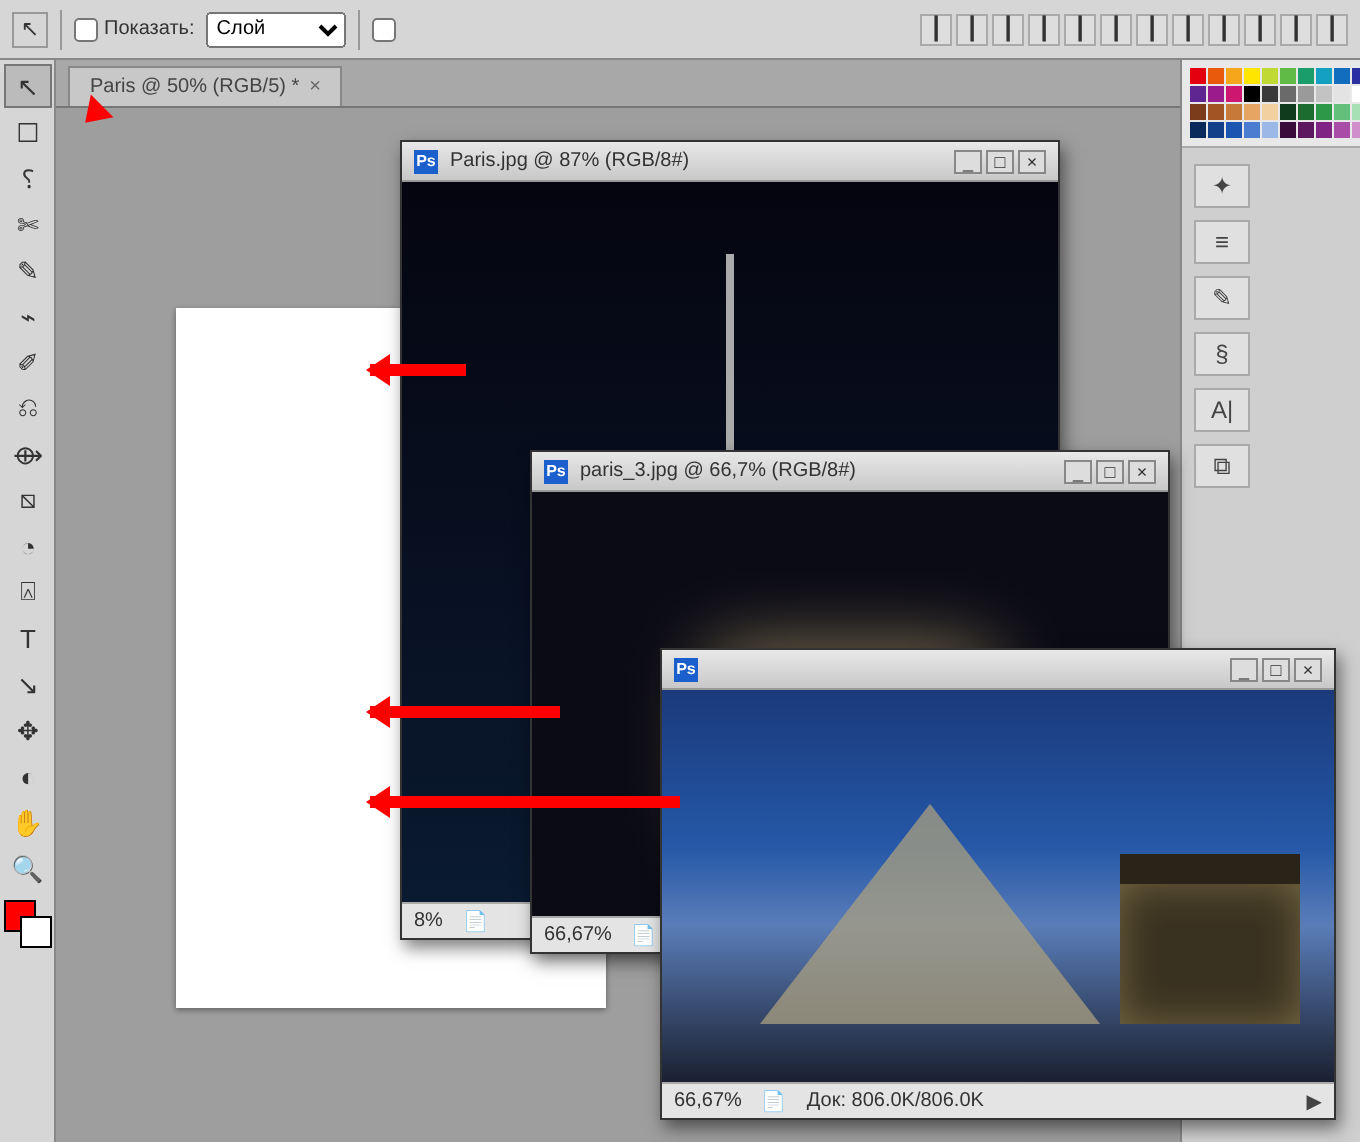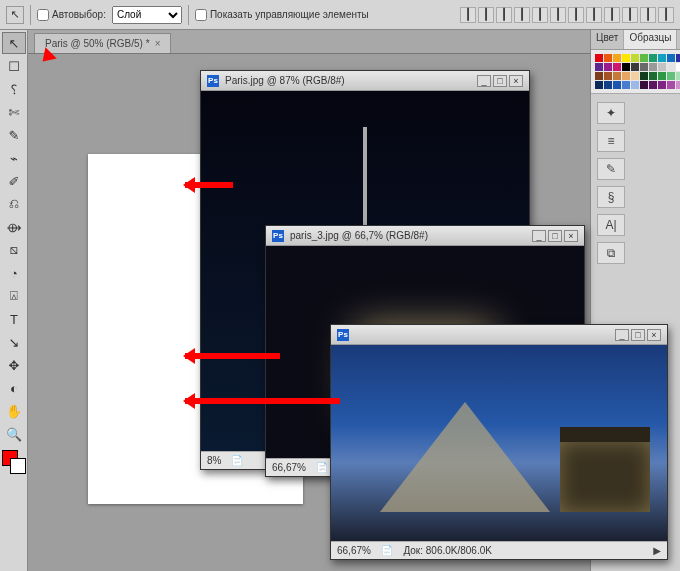--- a/index.html
+++ b/index.html
@@ -63,29 +63,28 @@
   .building::before { content:""; position:absolute; top:-15px; left:0; right:0; height:15px; background:#2a2418; }
 </style>
 </head>
 <body>
 
 <div class="options-bar">
   <div class="tool-ind">↖</div>
   <span class="sep"></span>
   <label>
     <input type="checkbox" style="">
-    <span>Автовыбор:</span>
+    <span>Показать:</span>
   </label>
   <select>
     <option>Слой</option>
   </select>
   <span class="sep"></span>
   <label>
     <input type="checkbox" style="">
-    <span>Показать управляющие элементы</span>
   </label>
   <div class="align-icons" id="align-icons">
       <span>┃</span>
       <span>┃</span>
       <span>┃</span>
       <span>┃</span>
       <span>┃</span>
       <span>┃</span>
       <span>┃</span>
       <span>┃</span>
@@ -126,24 +125,20 @@
     <span>Paris @ 50% (RGB/5) *</span>
     <span class="tab-close">×</span>
   </div>
 </div>
 
 <div class="workspace" id="workspace">
   <div class="canvas" id="canvas" style="left: 60px; top: 100px; width: 215px; height: 350px;"></div>
 </div>
 
 <div class="right-panels">
-  <div class="panel-tabs">
-    <span>Цвет</span>
-    <span class="act">Образцы</span>
-  </div>
   <div class="swatch-grid" id="swatches">
       <div style="background: rgb(227, 1, 15);"></div>
       <div style="background: rgb(234, 90, 12);"></div>
       <div style="background: rgb(245, 166, 26);"></div>
       <div style="background: rgb(255, 230, 0);"></div>
       <div style="background: rgb(192, 217, 51);"></div>
       <div style="background: rgb(95, 186, 70);"></div>
       <div style="background: rgb(26, 156, 107);"></div>
       <div style="background: rgb(20, 160, 192);"></div>
       <div style="background: rgb(19, 109, 191);"></div>

